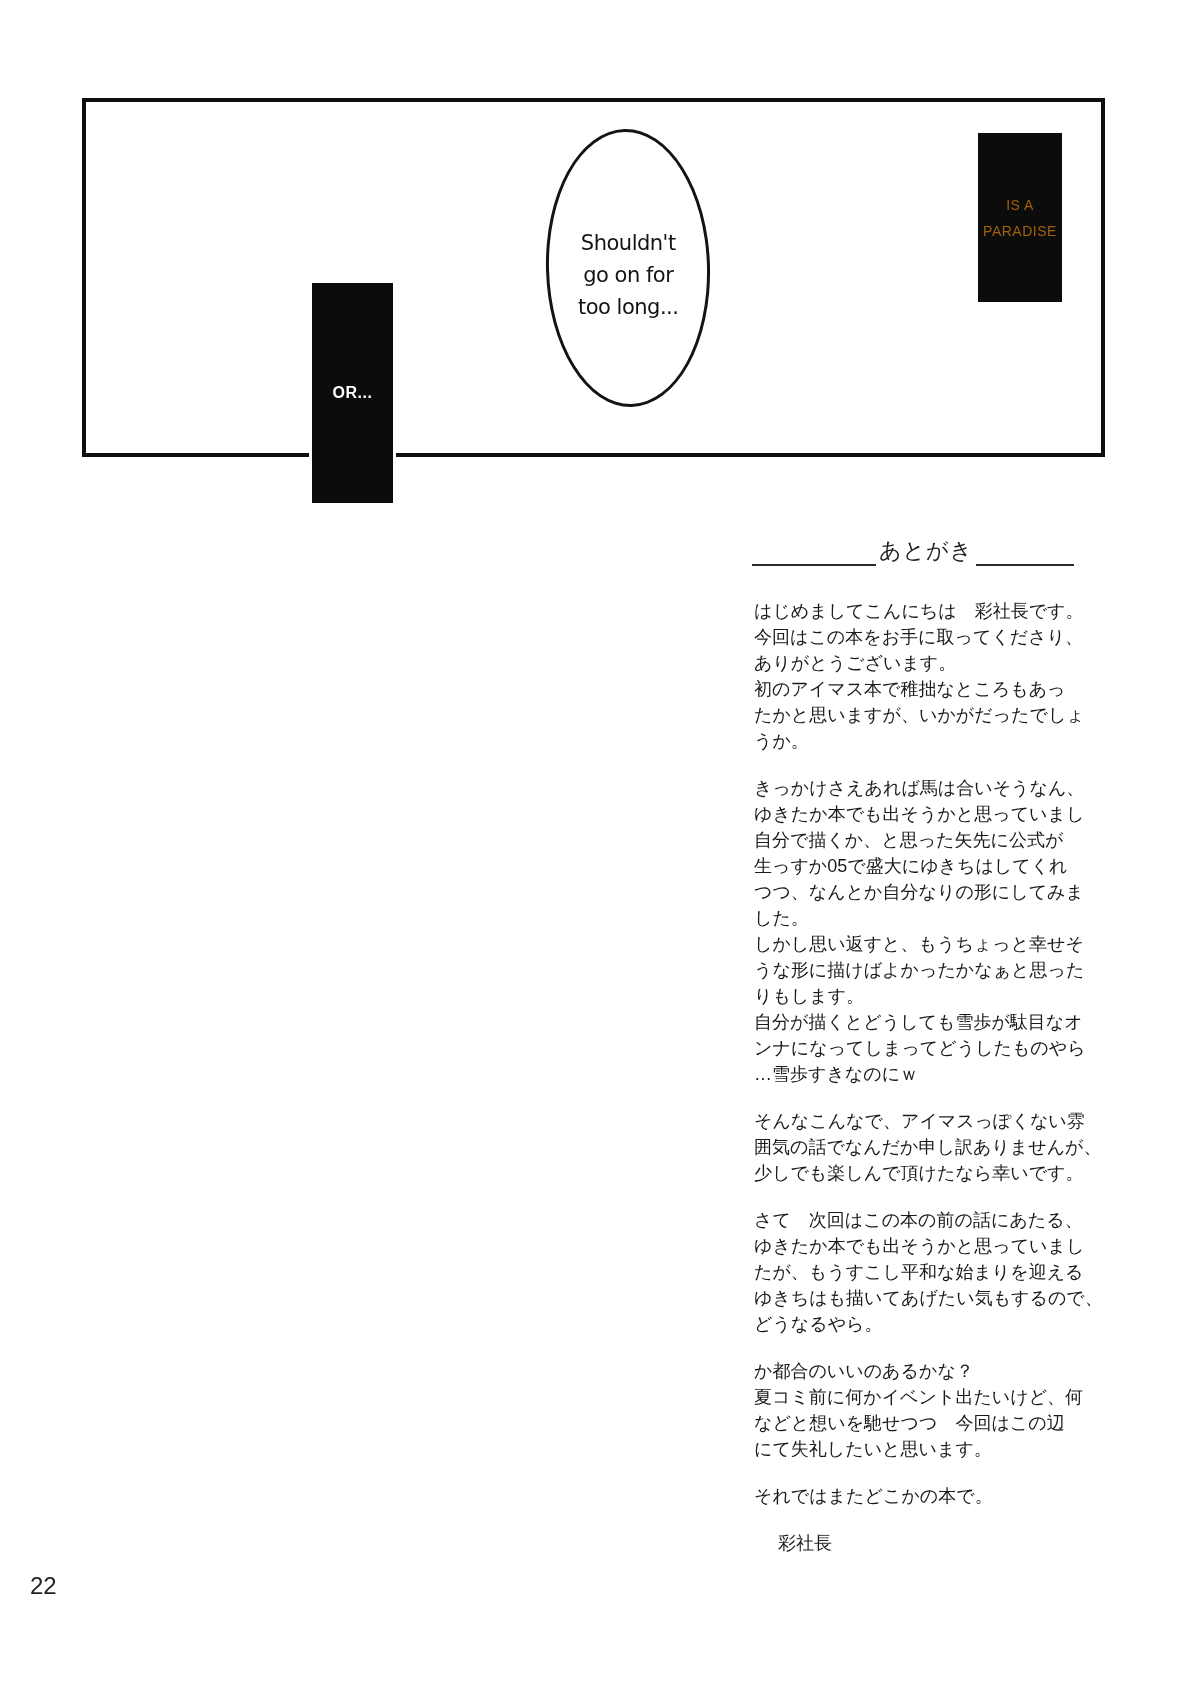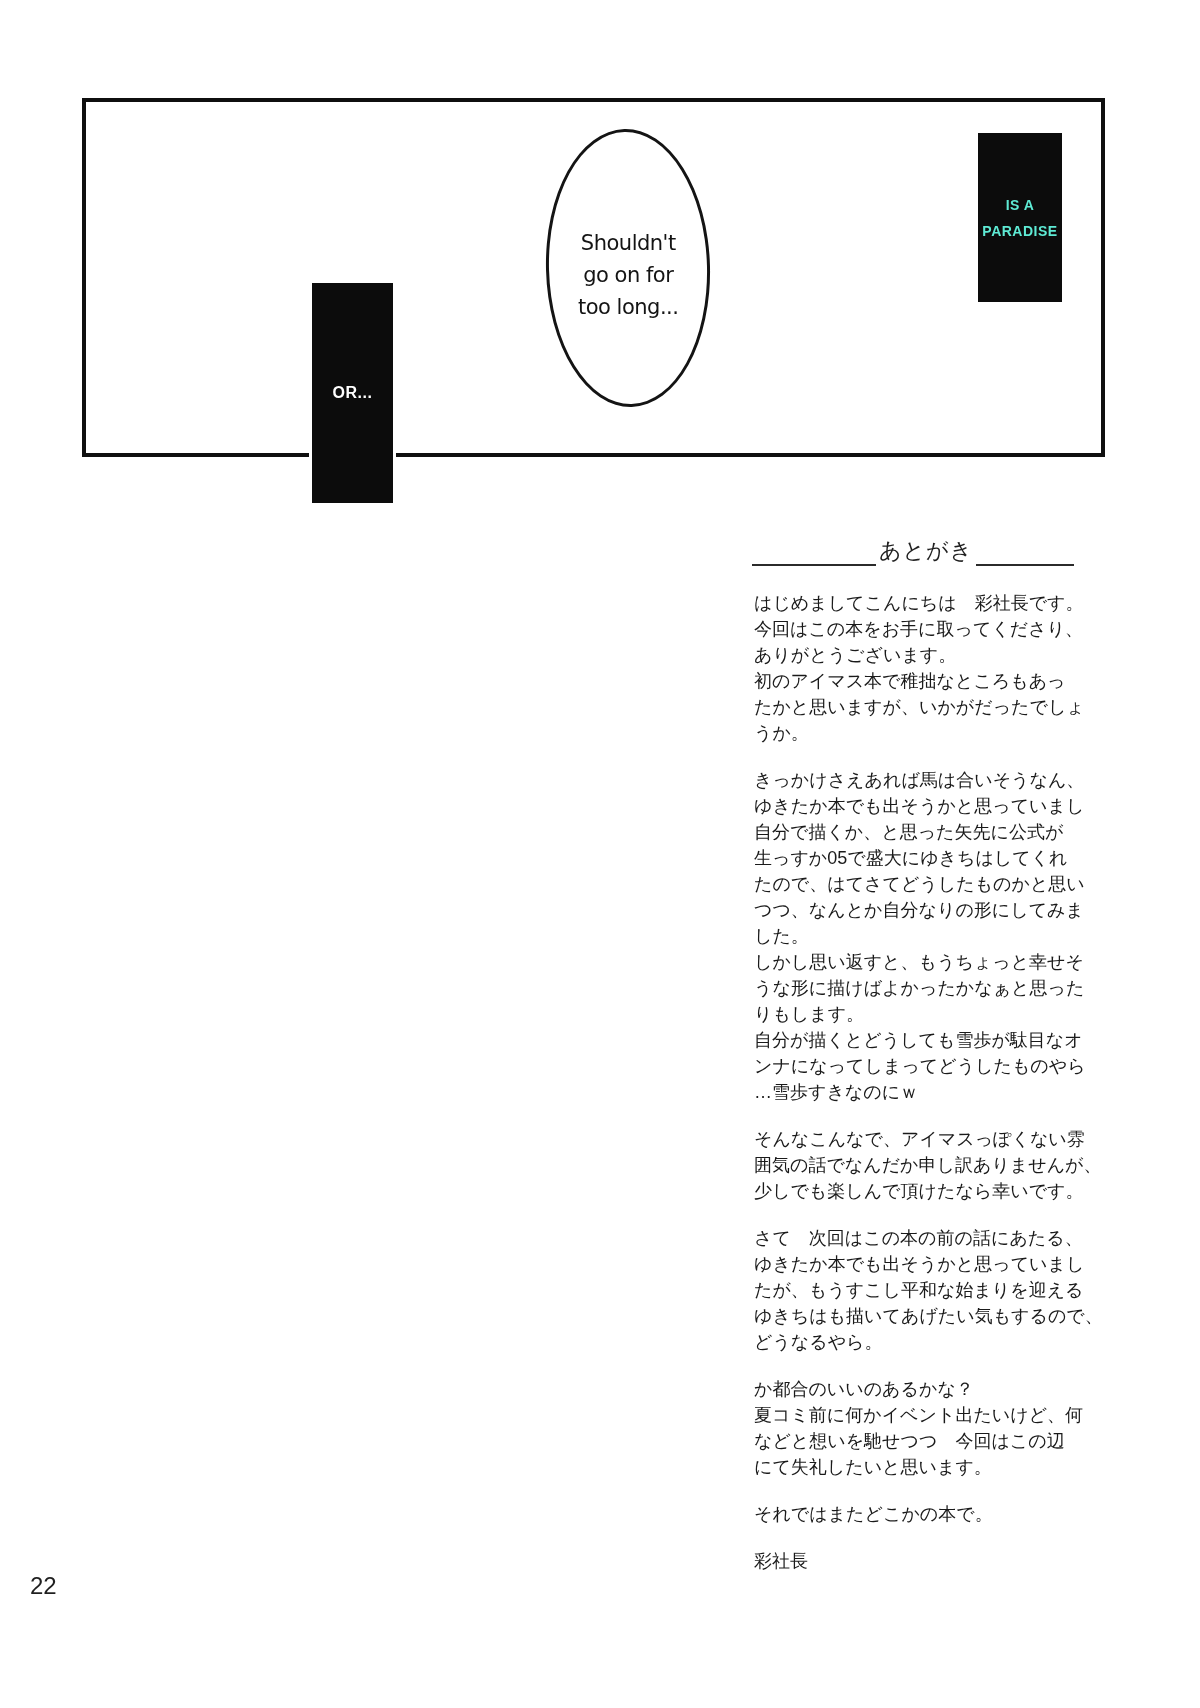--- a/index.html
+++ b/index.html
@@ -49,21 +49,21 @@
   .or-label {
     color: #ffffff; font-weight: bold;
     font-size: 16px; letter-spacing: 0.5px;
   }
   .paradise-box {
     position: absolute; left: 978px; top: 133px;
     width: 84px; height: 169px;
     display: flex; flex-direction: column; align-items: center; justify-content: center;
   }
   .paradise-line {
-    color: #5eead4; font-weight: bold;
+    color: #a16207; font-weight: normal;
     font-size: 14px; line-height: 26px; letter-spacing: 0.5px;
     white-space: nowrap;
   }
 
   
   .afterword-heading {
     position: absolute; left: 752px; top: 536px; width: 322px; height: 30px;
     display: flex; align-items: flex-end;
   }
   .rule { border-top: 2px solid #2b2b2b; height: 0; }
@@ -73,23 +73,23 @@
     font-size: 22px; color: #1f1f1f;
     margin: 0 3px; white-space: nowrap;
     letter-spacing: 1px;
   }
   .afterword-body {
     position: absolute; left: 754px; top: 590px; width: 372px;
     font-size: 18px; line-height: 26px;
     color: #1a1a1a;
     text-align: left;
   }
-  .para { margin: 0 0 21px 0; }
+  .para { margin: 8px 0 21px 0; }
   .para > div { white-space: nowrap; }
-  .signature { margin-top: 0; }
+  .signature { margin-top: 0; margin-left: 24px; }
 
   .page-number {
     position: absolute; left: 30px; top: 1572px;
     font-size: 24px; color: #1f1f1f;
   }
 </style>
 </head>
 <body>
 
 <div class="sheet">
@@ -127,21 +127,20 @@
           <div>ありがとうございます。</div>
           <div>初のアイマス本で稚拙なところもあっ</div>
           <div>たかと思いますが、いかがだったでしょ</div>
           <div>うか。</div>
         </div>
         <div class="para">
           <div>きっかけさえあれば馬は合いそうなん、</div>
           <div>ゆきたか本でも出そうかと思っていまし</div>
           <div>自分で描くか、と思った矢先に公式が</div>
           <div>生っすか05で盛大にゆきちはしてくれ</div>
-          <div>たので、はてさてどうしたものかと思い</div>
           <div>つつ、なんとか自分なりの形にしてみま</div>
           <div>した。</div>
           <div>しかし思い返すと、もうちょっと幸せそ</div>
           <div>うな形に描けばよかったかなぁと思った</div>
           <div>りもします。</div>
           <div>自分が描くとどうしても雪歩が駄目なオ</div>
           <div>ンナになってしまってどうしたものやら</div>
           <div>…雪歩すきなのにｗ</div>
         </div>
         <div class="para">

